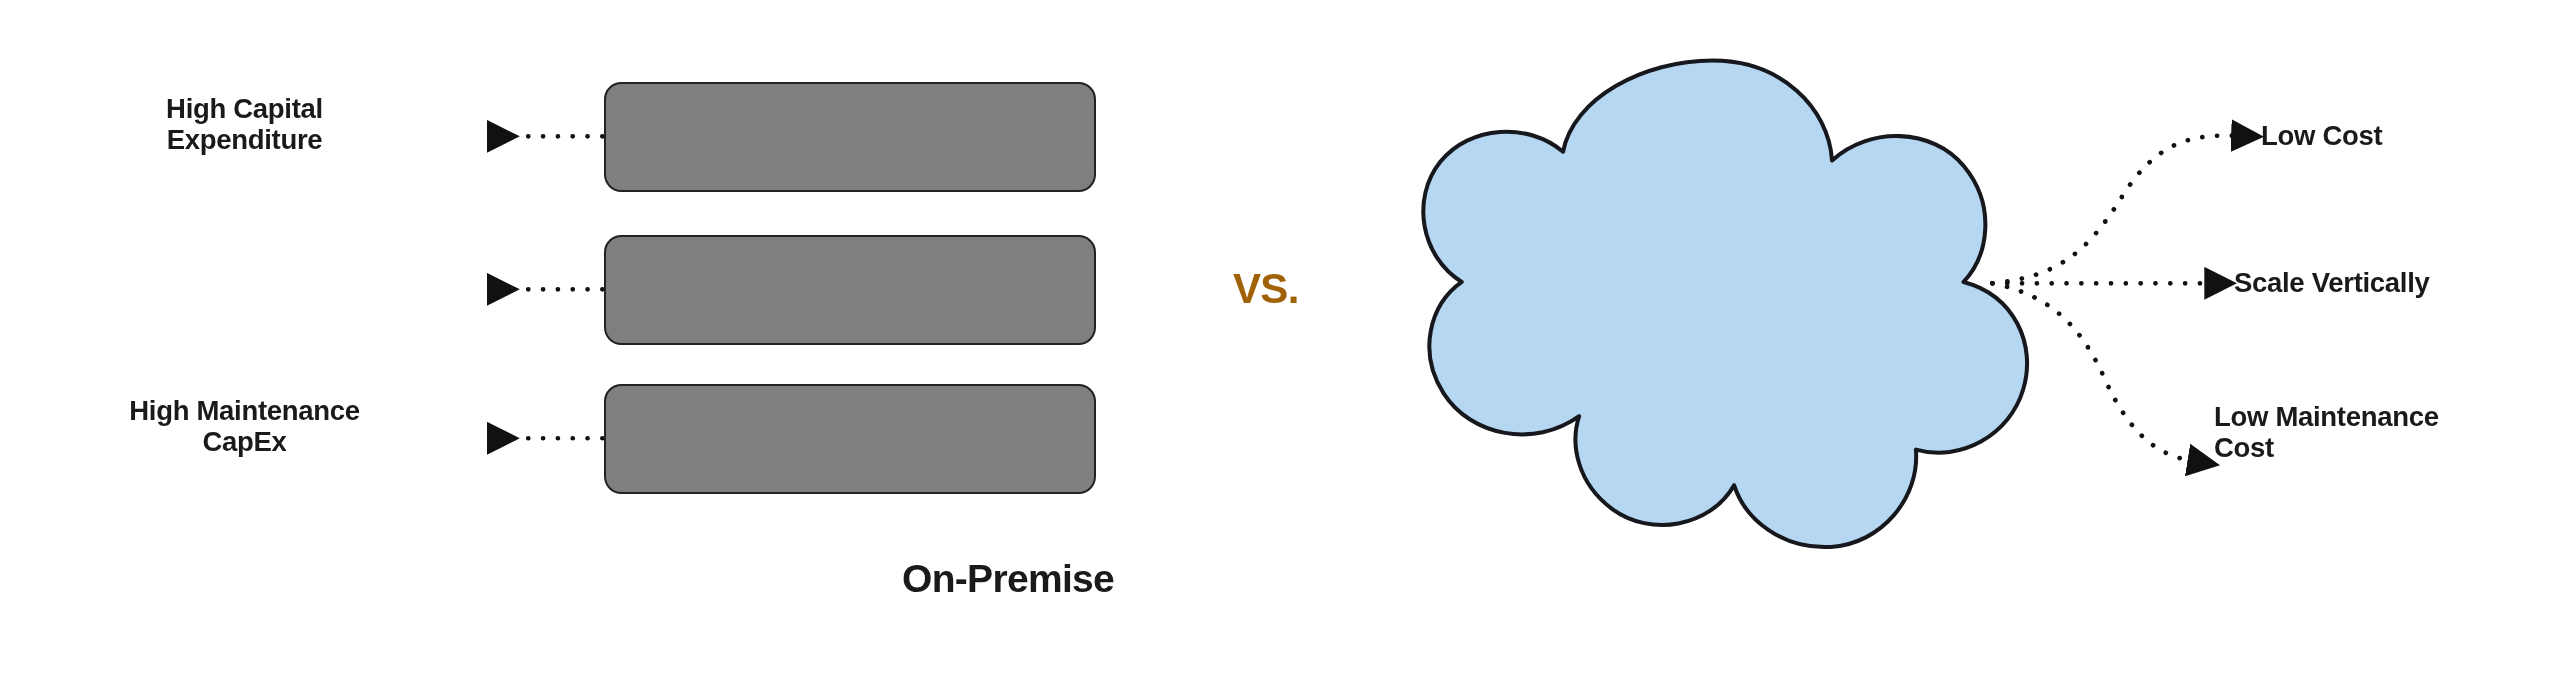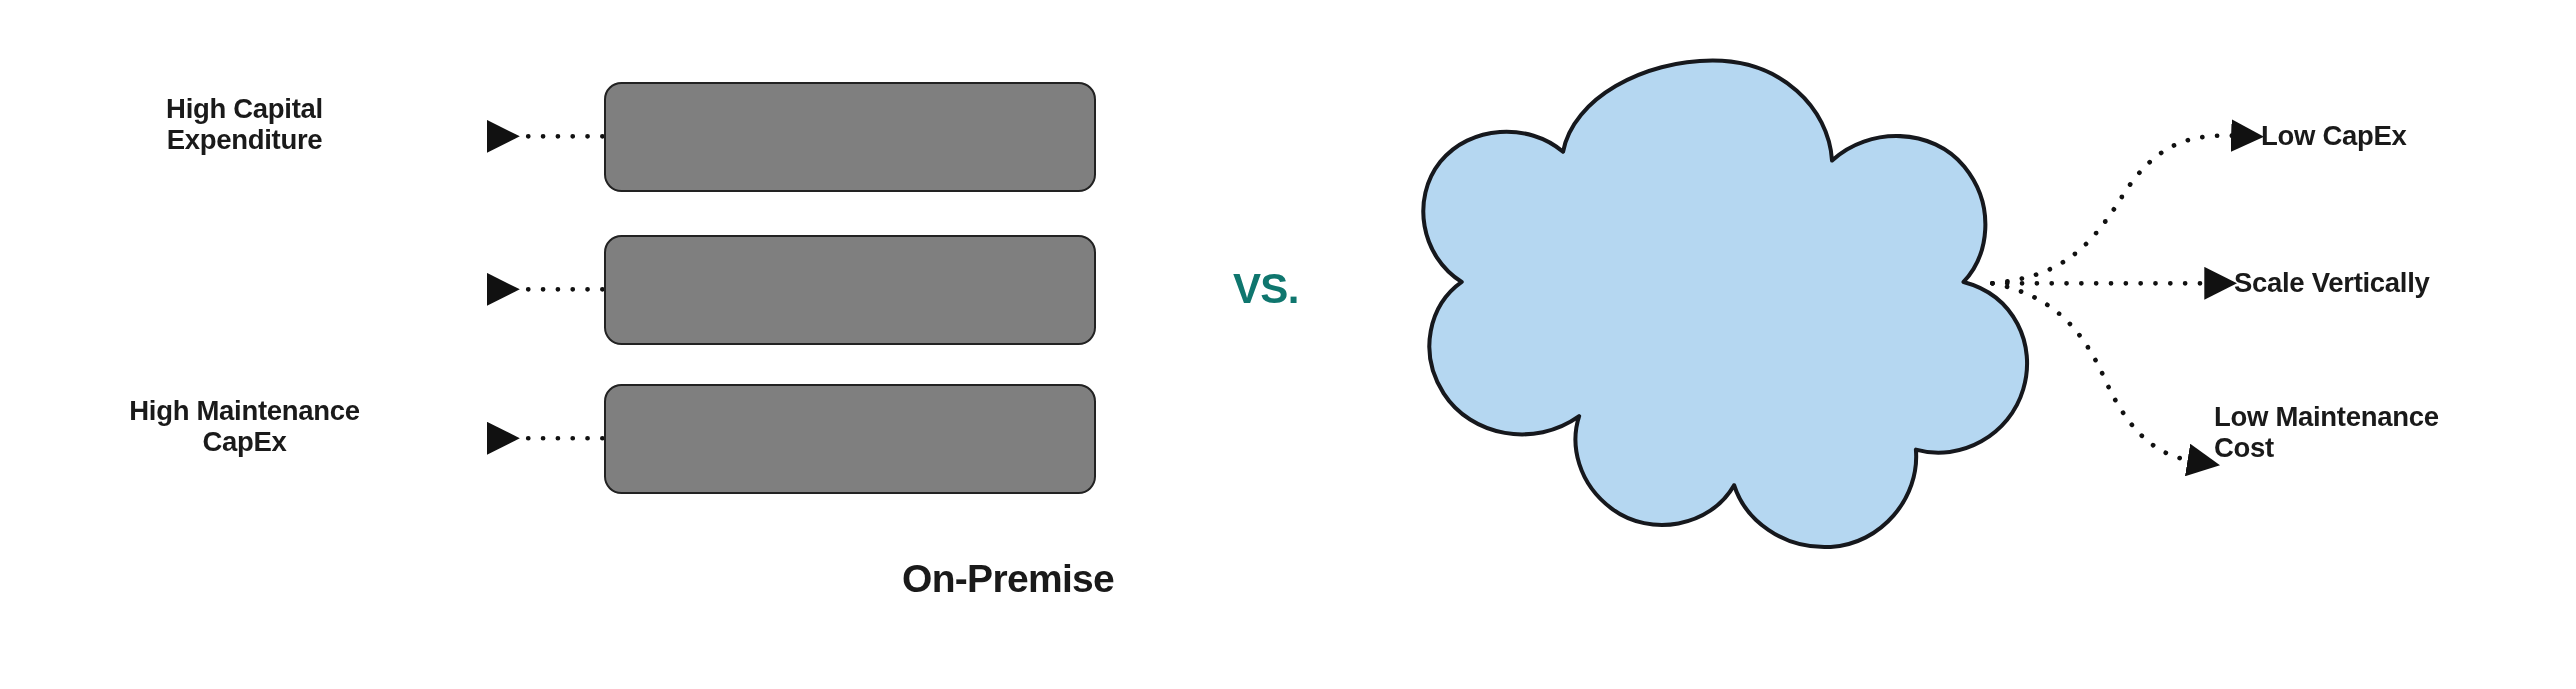--- a/index.html
+++ b/index.html
@@ -41,21 +41,21 @@
     font-size: 39px;
     color: #141414;
     text-align: right;
     letter-spacing: -0.7px;
     color: #1a1a1a;
   }
   .vs-text {
     position: absolute;
     font-weight: bold;
     font-size: 42px;
-    color: #0f766e;
+    color: #a16207;
     letter-spacing: -0.7px;
   }
 
   
   .server-box {
     position: absolute;
     background: #7f7f7f;
     border: 2px solid #222222;
     border-radius: 17.4px;
     box-sizing: border-box;
@@ -143,21 +143,21 @@
 
   <div class="label label-left" style="left:40px; top:94px; width:409px;">High Capital
 Expenditure</div>
 
 
   <div class="label label-left" style="left:40px; top:396px; width:409px;">High Maintenance
 CapEx</div>
 
   <div class="vs-text" style="left:1233px; top:265px;">VS.</div>
 
-  <div class="label label-right" style="left:2261px; top:121px; width:309px;">Low CapEx</div>
+  <div class="label label-right" style="left:2261px; top:121px; width:309px;">Low Cost</div>
 
   <div class="label label-right" style="left:2234px; top:268px; width:335px;">Scale Vertically</div>
 
   <div class="label label-right" style="left:2214px; top:402px; width:362px; text-align:left;">Low Maintenance
 Cost</div>
 
   <div class="caption" style="left:584px; top:557px; width:530px;">On-Premise</div>
 
 
 </div>

